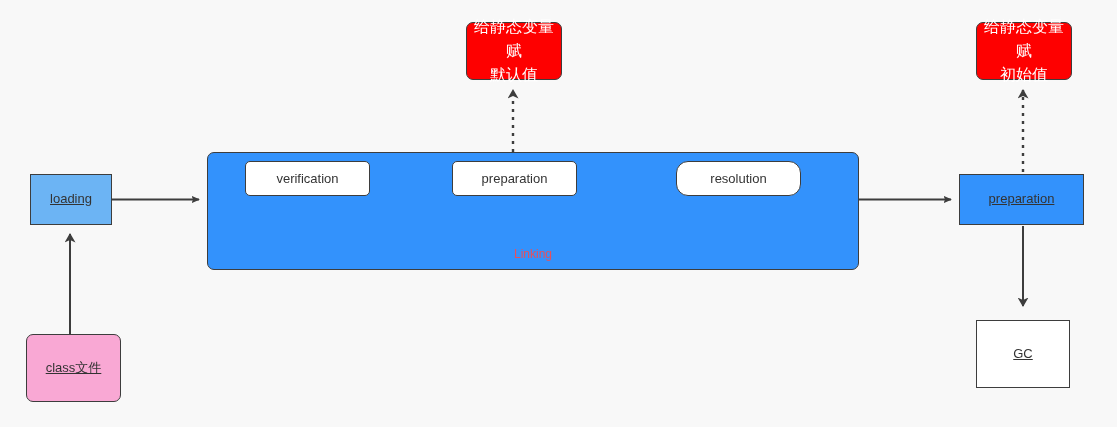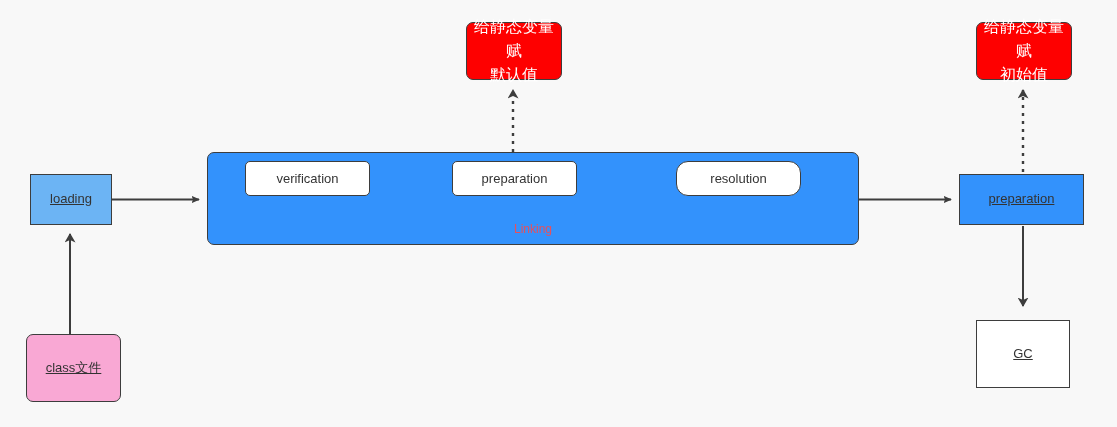--- a/index.html
+++ b/index.html
@@ -63,21 +63,21 @@
     background: #f9a8d4;
     border: 1.6px solid #3d3d3d;
     border-radius: 7px;
   }
 
   
   .node-linking {
     left: 207px;
     top: 152px;
     width: 652px;
-    height: 93px;
+    height: 118px;
     background: #3392fc;
     border: 1.8px solid #3d3d3d;
     border-radius: 7px;
     display: block;
   }
   .linking-label {
     position: absolute;
     left: 0;
     right: 0;
     bottom: 6px;

